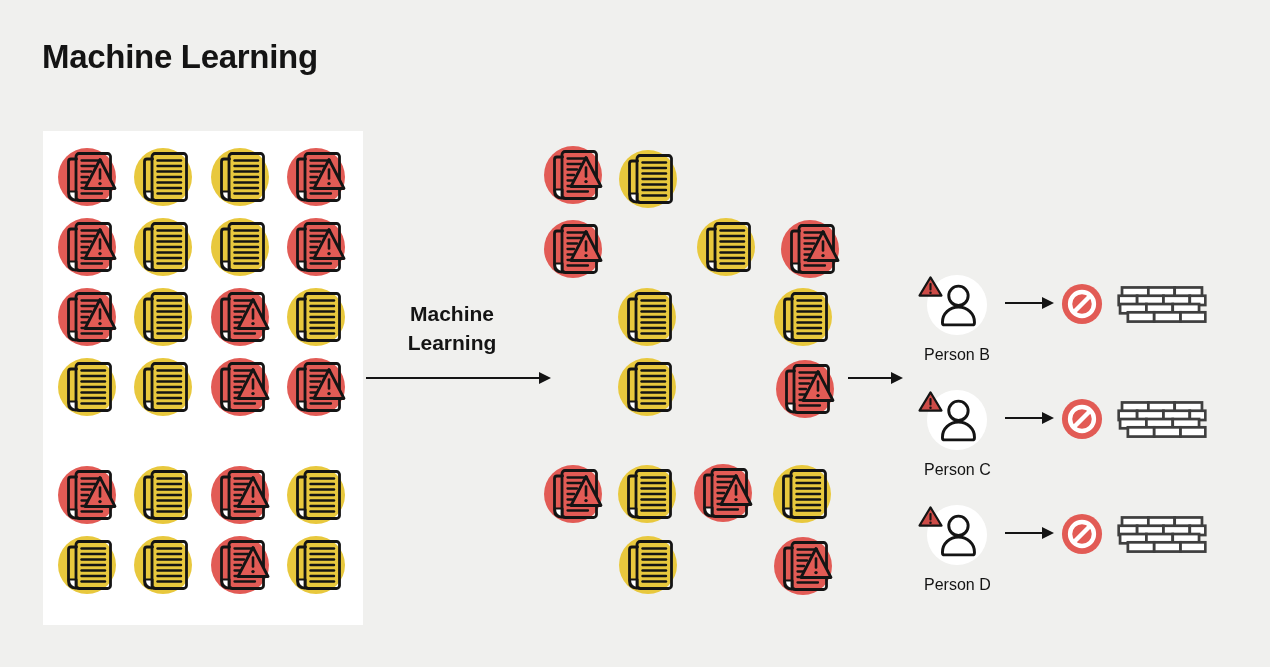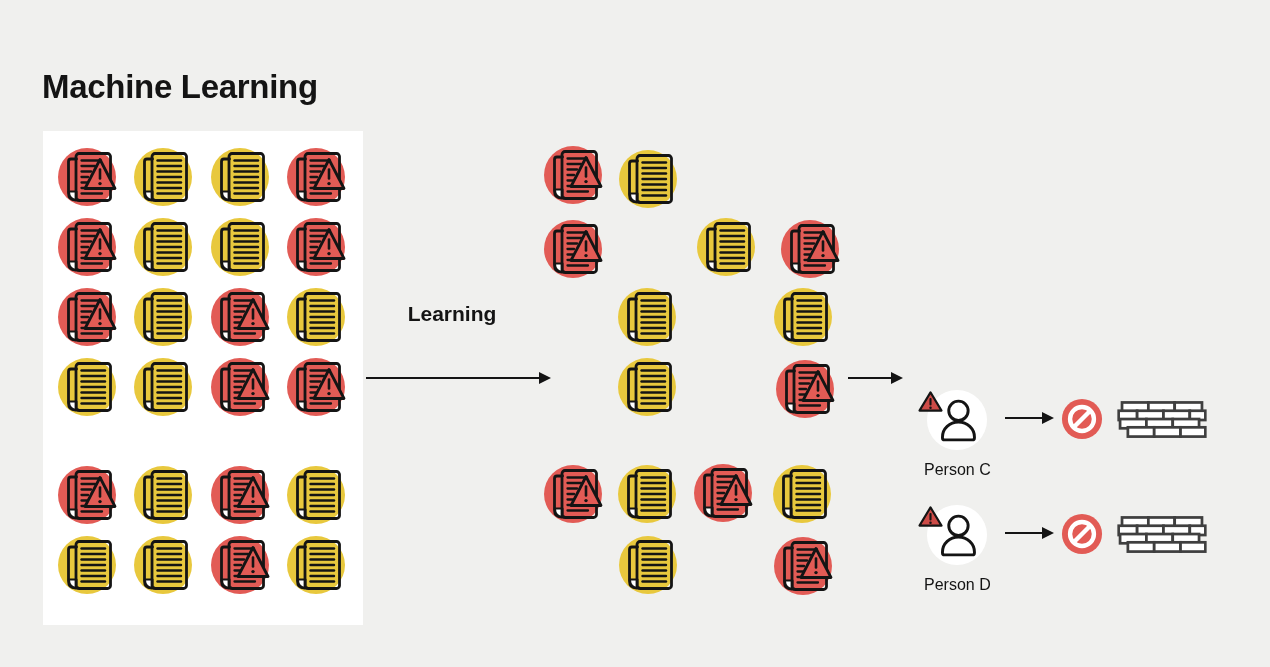--- a/index.html
+++ b/index.html
@@ -1,19 +1,19 @@
 <!DOCTYPE html>
 <html style="--background: #f0f0ee; --panel: #ffffff; --ink: #141414; --flagged: #e25b55; --normal: #e8c83d; --alert: #cd4b47; --blocked: #e25b55; --wall: #3f3f3f;"><head>
 <meta charset="utf-8">
 <style>
   html,body{margin:0;padding:0;}
   body{font-family:"Liberation Sans", sans-serif; background:#d8d8d8;}
   #stage{position:relative;width:1270px;height:667px;background:var(--background);overflow:hidden;}
 
-  .title{position:absolute;left:42px;top:68px;font-size:33px;font-weight:700;color:var(--ink);letter-spacing:-0.3px;}
+  .title{position:absolute;left:42px;top:38px;font-size:33px;font-weight:700;color:var(--ink);letter-spacing:-0.3px;}
 
   .panel{position:absolute;left:43px;top:131px;width:320px;height:494px;background:var(--panel);}
 
   .doc{position:absolute;width:64px;height:64px;}
   .doc svg{width:100%;height:100%;display:block;}
 
   .cluster{position:absolute;left:540px;top:140px;width:310px;height:465px;}
 
   .process-label{position:absolute;left:378px;top:299px;width:148px;text-align:center;
     font-size:21px;font-weight:700;color:var(--ink);line-height:29px;}
@@ -245,20 +245,21 @@
         </svg>
   </div>
       <div class="doc" style="left: 241px; top: 402px;">
     <svg viewBox="0 0 64 64">
           <use href="#sym-doc-normal"></use>
         </svg>
   </div>
     </div>
 
   <div class="process-label">
+    <div>Machine</div>
     <div>Learning</div>
   </div>
 
   <div id="arrow-process" class="arrow">
     <div class="shaft"></div>
     <div class="head"></div>
   </div>
 
   <div class="cluster">
       <div class="doc" style="left: 1px; top: 3px;">
@@ -337,20 +338,47 @@
         </svg>
   </div>
     </div>
 
   <div id="arrow-output" class="arrow">
     <div class="shaft"></div>
     <div class="head"></div>
   </div>
 
   <div class="output">
+      <div class="person-row" style="top: 262px;">
+    <div class="avatar">
+      <svg viewBox="0 0 64 64">
+            <use href="#sym-person"></use>
+          </svg>
+    </div>
+    <div class="alert-tri">
+      <svg viewBox="0 0 26 24">
+            <use href="#sym-alert"></use>
+          </svg>
+    </div>
+    <div class="p-arrow arrow">
+      <div class="shaft"></div>
+      <div class="head"></div>
+    </div>
+    <div class="blocked">
+      <svg viewBox="0 0 44 44">
+            <use href="#sym-blocked"></use>
+          </svg>
+    </div>
+    <div class="wall">
+      <svg viewBox="0 0 92 40">
+            <use href="#sym-wall"></use>
+          </svg>
+    </div>
+    <div class="person-label">Person B</div>
+  </div>
       <div class="person-row" style="top: 492px;">
     <div class="avatar">
       <svg viewBox="0 0 64 64">
             <use href="#sym-person"></use>
           </svg>
     </div>
     <div class="alert-tri">
       <svg viewBox="0 0 26 24">
             <use href="#sym-alert"></use>
           </svg>

